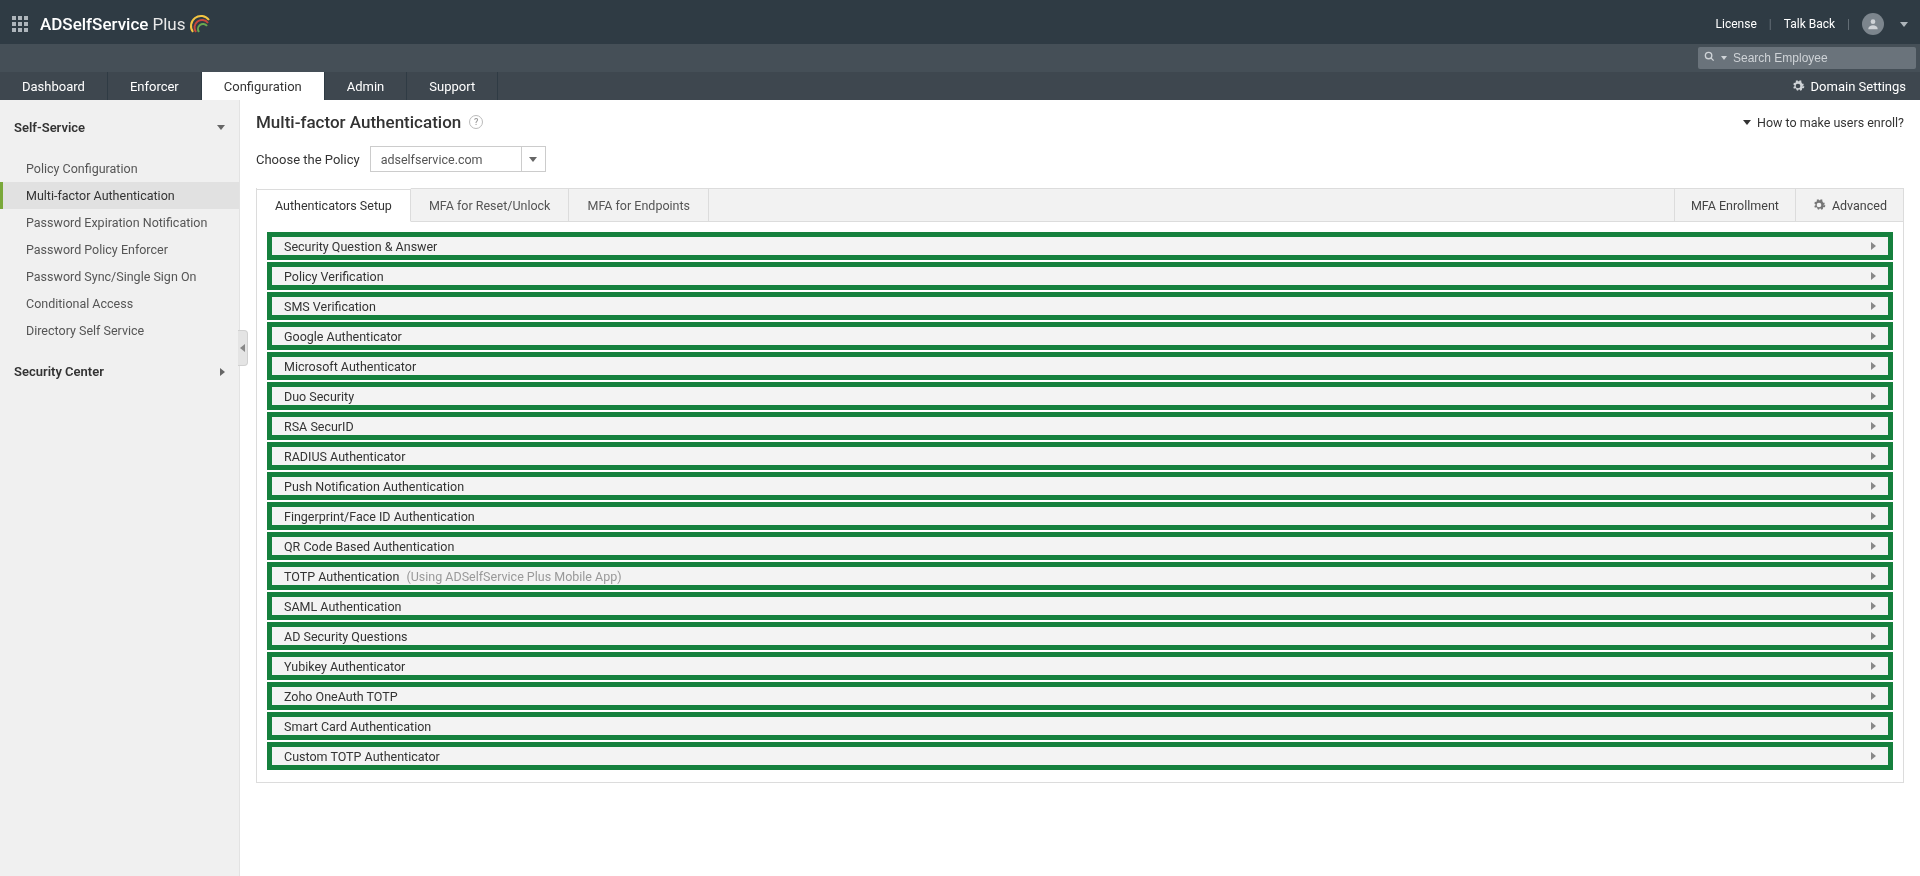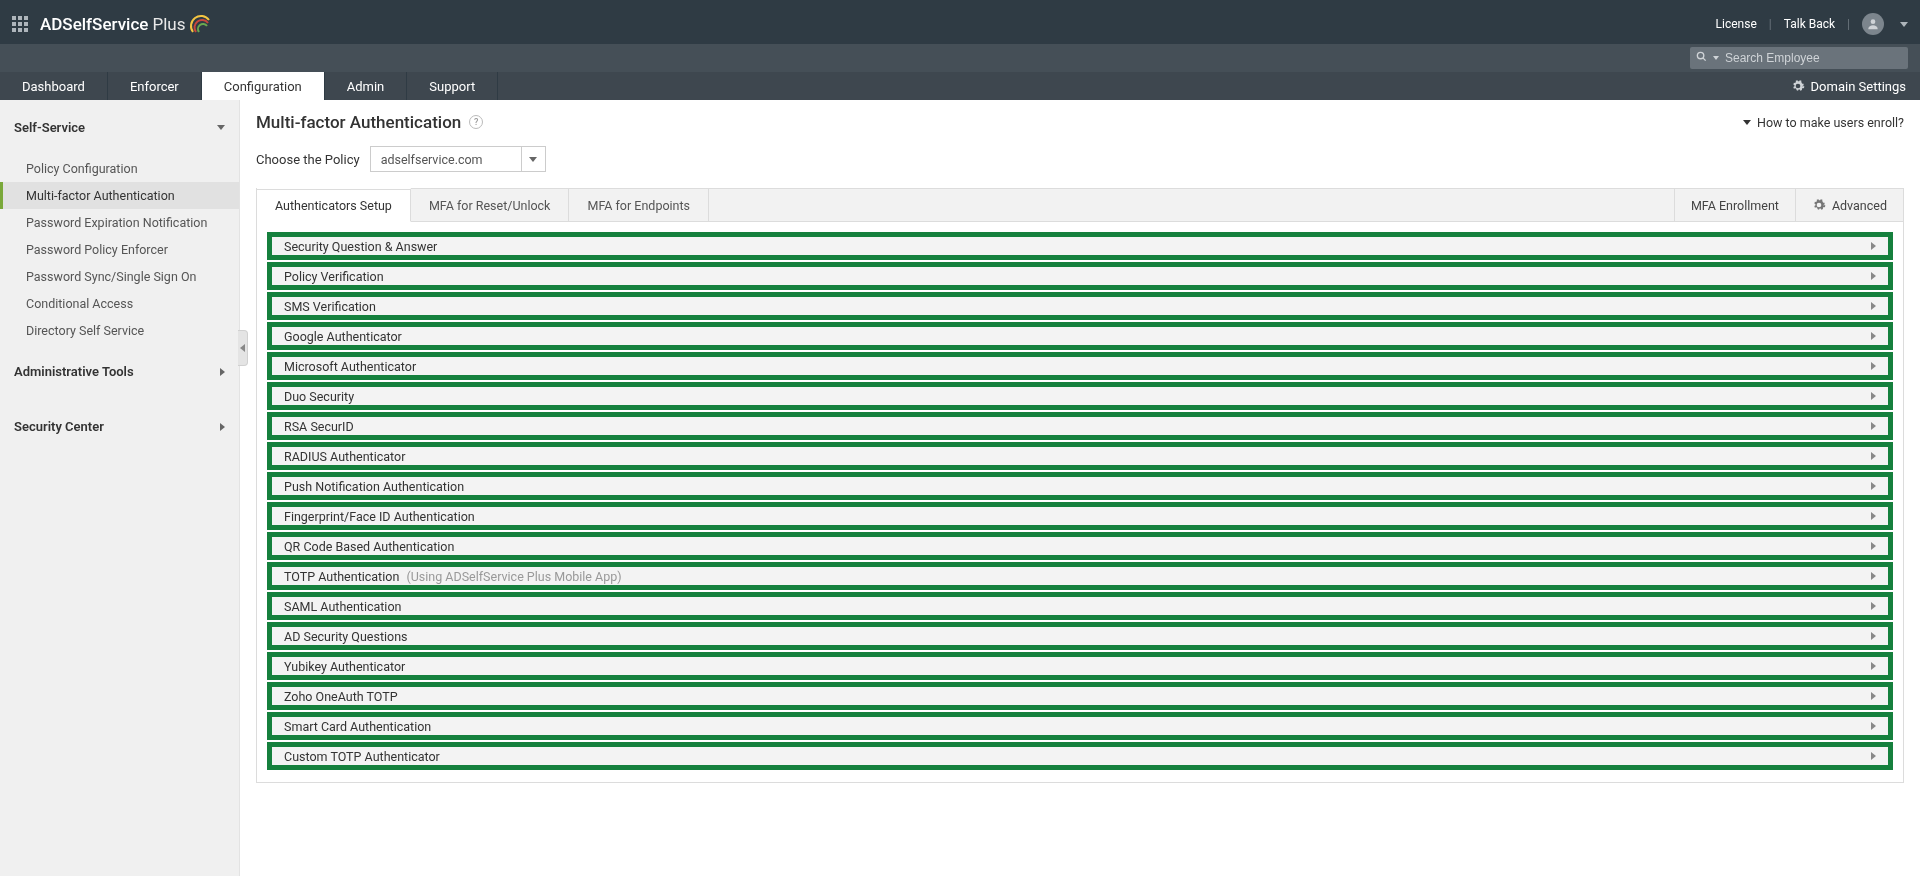--- a/index.html
+++ b/index.html
@@ -13,21 +13,21 @@
   .logo .plus { font-weight: 400; margin-left: 2px; color:#e8e8e8;}
   .arc { width: 24px; height: 24px; margin-left: 4px; position: relative; }
   .arc svg { width:100%; height:100%; }
 
   .topbar .right { margin-left: auto; display: flex; align-items: center; gap: 12px; font-size: 12px;}
   .topbar .right a { color: #fff; text-decoration: none; }
   .topbar .right .divider { color: #6a747c; }
   .avatar { width: 22px; height: 22px; border-radius: 50%; background: #7c858d; display:flex; align-items:center; justify-content:center;}
   .caret-down { border-left: 4px solid transparent; border-right: 4px solid transparent; border-top: 5px solid #aeb5bb; margin-left:4px; }
 
-  .secondbar { height: 28px; background: #454f57; display:flex; align-items:center; justify-content:flex-end; padding:0 12px; }
+  .secondbar { height: 28px; background: #454f57; display:flex; align-items:center; justify-content:flex-end; padding:0 4px; }
   .searchbox { display:flex; align-items:center; background:#6a737b; height:22px; width:218px; padding:0 6px; border-radius:2px;}
   .searchbox .sicon { color:#cfd3d7; font-size:11px; margin-right:4px;}
   .searchbox .sdrop { border-left:3px solid transparent;border-right:3px solid transparent;border-top:4px solid #cfd3d7; margin-left:2px;margin-right:6px;}
   .searchbox input { background:transparent; border:none; outline:none; color:#e5e7e9; font-size:12px; flex:1;}
   .searchbox input::placeholder{ color:#cfd3d7; }
 
   .navbar { height: 28px; background: #3e474f; display:flex; align-items:stretch; }
   .navbar .tab { padding: 0 22px; display:flex; align-items:center; color:#fff; font-size:13px; cursor:pointer; border-right:1px solid #2f3b44;}
   .navbar .tab.active { background:#fff; color:#333; }
   .navbar .spacer { flex:1; }
@@ -148,24 +148,20 @@
       <span class="chev"></span>
     </div>
     <div class="item">Policy Configuration</div>
     <div class="item active">Multi-factor Authentication</div>
     <div class="item">Password Expiration Notification</div>
     <div class="item">Password Policy Enforcer</div>
     <div class="item">Password Sync/Single Sign On</div>
     <div class="item">Conditional Access</div>
     <div class="item">Directory Self Service</div>
     <div class="section">
-      <span>Administrative Tools</span>
-      <span class="chevr"></span>
-    </div>
-    <div class="section">
       <span>Security Center</span>
       <span class="chevr"></span>
     </div>
     <div class="sidehandle">
         <span class="tri"></span>
       </div>
   </div>
 
   <div class="main">
     <div class="titlebar">

